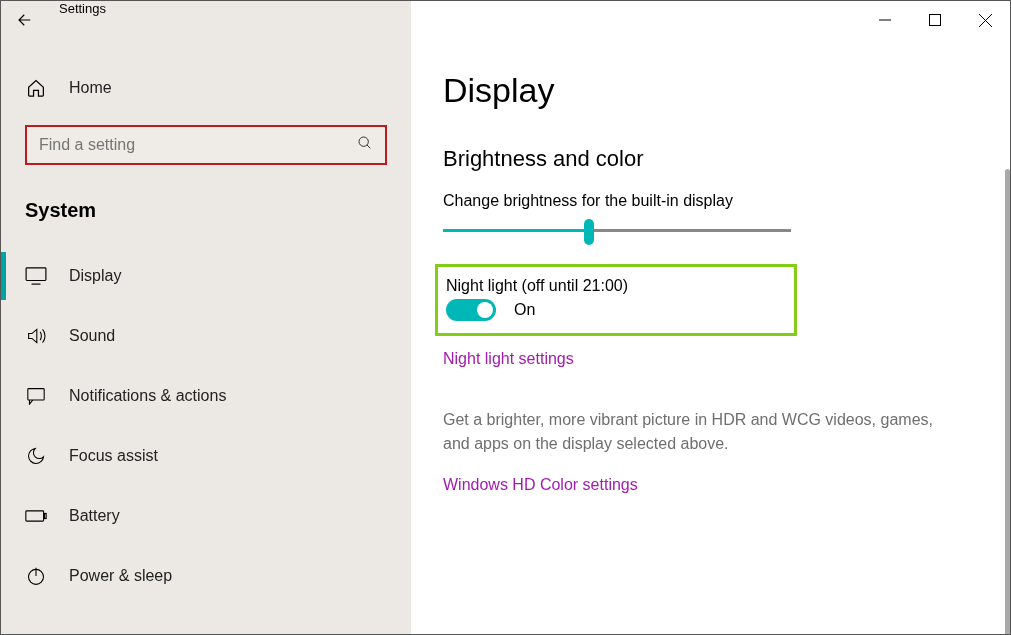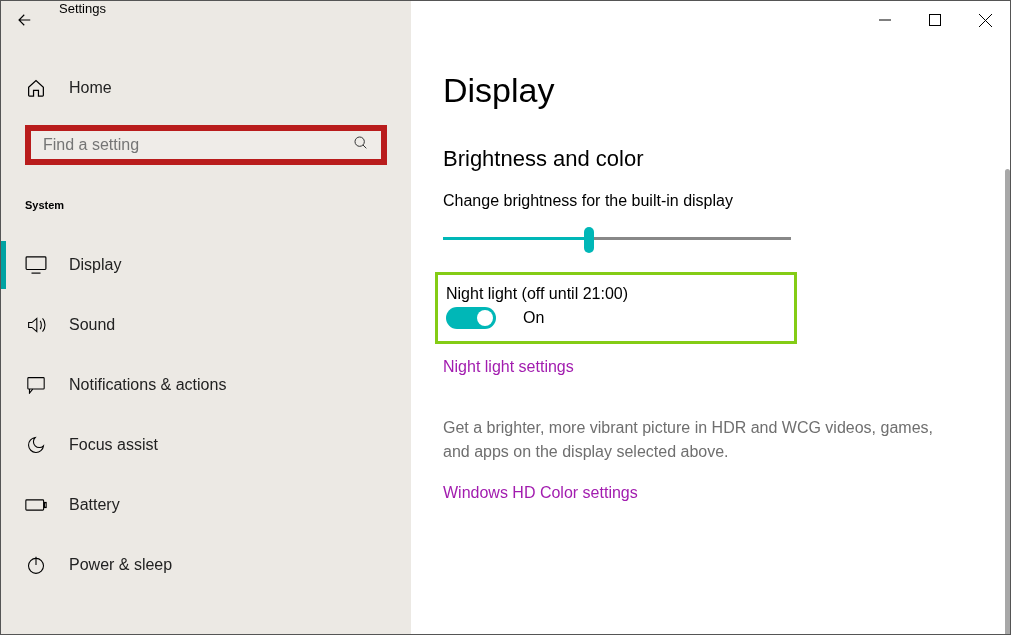--- a/index.html
+++ b/index.html
@@ -63,39 +63,39 @@
       align-items: center;
       padding: 10px 24px;
       margin-bottom: 18px;
       cursor: pointer;
       gap: 22px;
     }
     .home-row .icon-holder { width: 22px; display:flex; align-items:center; justify-content:center; }
     .home-row .label, .nav-item .label { font-size: 16px; color: #222; }
     .search-box {
       margin: 0 24px 24px 24px;
-      border: 6px solid #b91c1c;
+      border: 2px solid #b91c1c;
       height: 40px;
       display: flex;
       align-items: center;
       padding: 0 12px;
       background: #efece8;
     }
     .search-box input {
       flex: 1;
       border: none;
       background: transparent;
       font-size: 16px;
       color: #666;
       outline: none;
       font-family: inherit;
     }
     .search-box .search-icon { color: #333; }
     .category {
-      font-size: 11px;
+      font-size: 20px;
       font-weight: 600;
       padding: 10px 24px 24px 24px;
       color: #000;
     }
     .nav-item {
       display: flex;
       align-items: center;
       padding: 0 24px;
       height: 60px;
       gap: 22px;
@@ -132,21 +132,21 @@
     }
     .section-header {
       font-size: 22px;
       font-weight: 500;
       color: #000;
       margin-bottom: 20px;
     }
     .setting-label {
       font-size: 16px;
       color: #000;
-      margin-bottom: 14px;
+      margin-bottom: 6px;
     }
     .slider {
       width: 348px;
       height: 30px;
       position: relative;
       margin-bottom: 18px;
     }
     .slider-track {
       position: absolute;
       top: 13px;
@@ -176,21 +176,21 @@
     .highlight-box {
       border: 3px solid #84cc16;
       padding: 10px 14px 12px 8px;
       width: 362px;
       margin-bottom: 14px;
       margin-left: -8px;
     }
     .toggle-row {
       display: flex;
       align-items: center;
-      gap: 27px;
+      gap: 18px;
       margin-top: 0;
     }
     .toggle {
       width: 50px;
       height: 22px;
       background: #00b7b7;
       border-radius: 11px;
       position: relative;
       cursor: pointer;
     }

